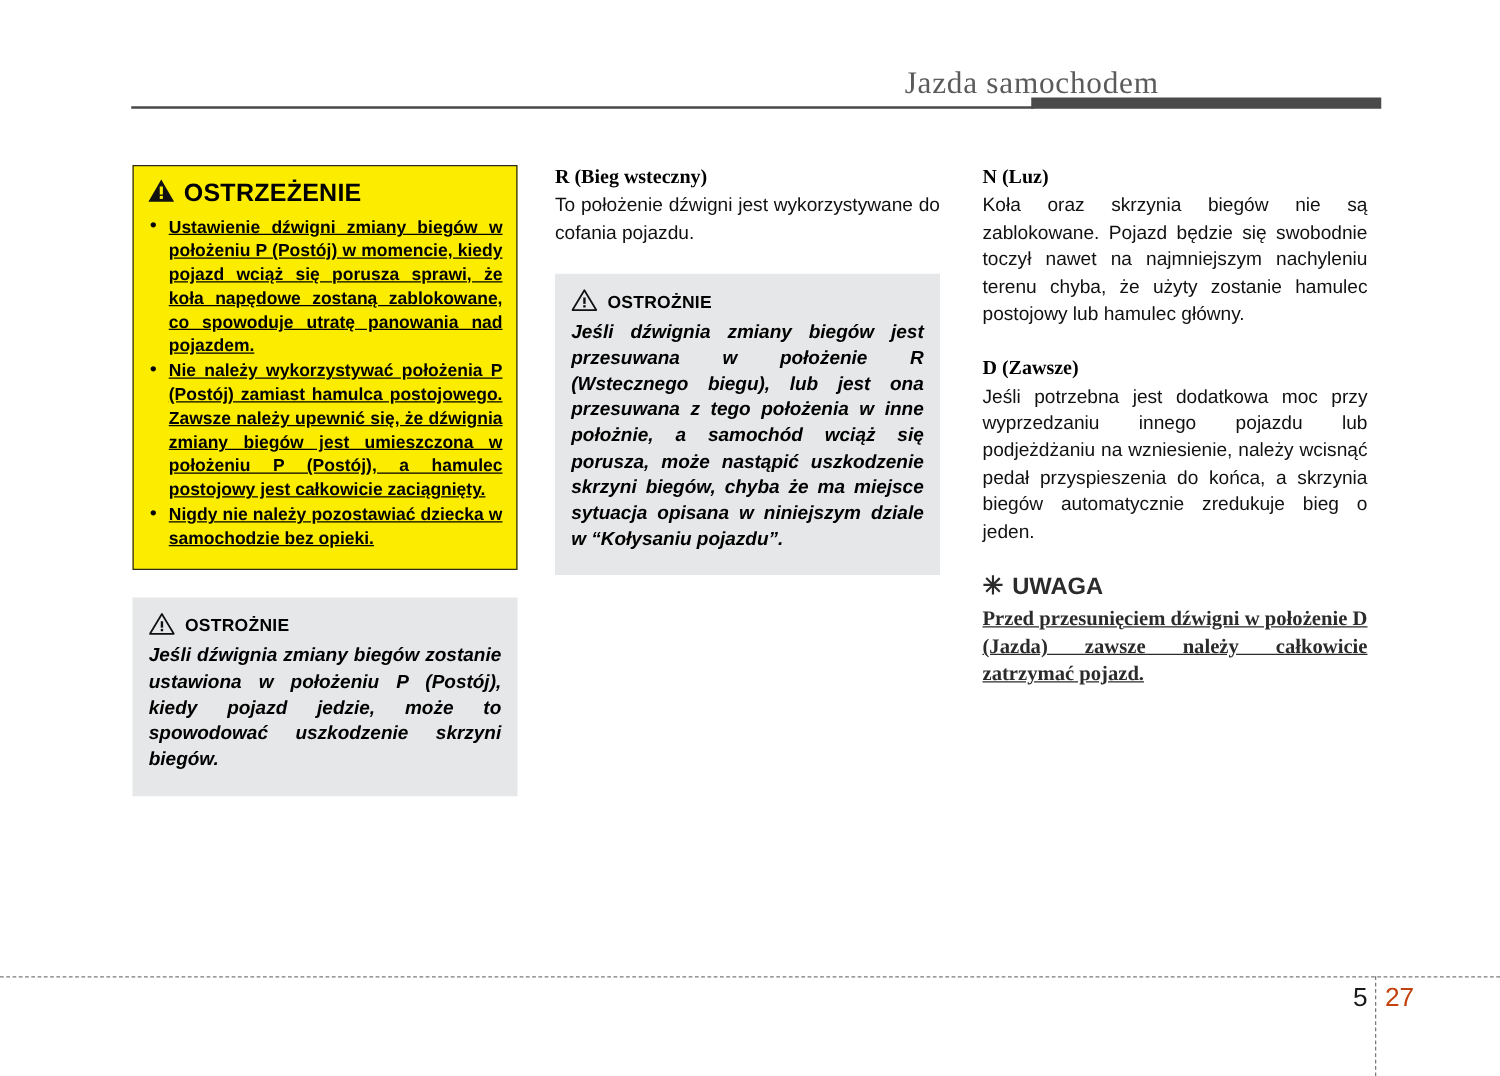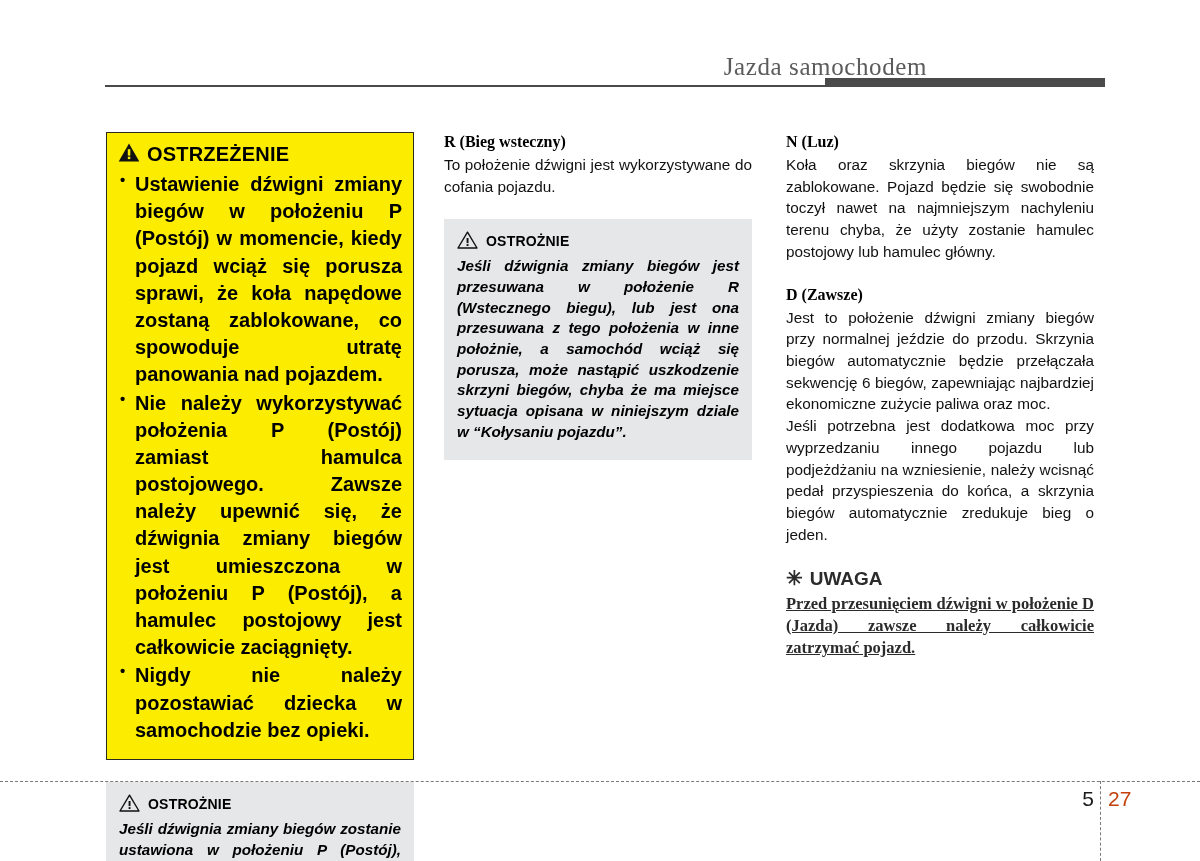--- a/index.html
+++ b/index.html
@@ -102,24 +102,25 @@
   }
   .warn-list {
     list-style: none;
     margin: 0;
     padding: 0;
   }
   .warn-list li {
     position: relative;
     padding-left: 17px;
     font-weight: bold;
-    font-size: 20px;
+    font-size: 14px;
     line-height: 1.36;
     text-align: justify;
     margin-bottom: 1px;
+    text-decoration: underline;
   }
   .warn-list li::before {
     content: "\2022";
     position: absolute;
     left: 2px;
     top: -1px;
     font-size: 15px;
   }
 
   
@@ -283,21 +284,20 @@
 
 <div class="col col-right">
 
   <div class="block">
     <h2 class="heading">N (Luz)</h2>
     <p class="para">Koła oraz skrzynia biegów nie są zablokowane. Pojazd będzie się swobodnie toczył nawet na najmniejszym nachyleniu terenu chyba, że użyty zostanie hamulec postojowy lub hamulec główny.</p>
   </div>
 
   <div class="block">
     <h2 class="heading">D (Zawsze)</h2>
-    <p class="para">Jest to położenie dźwigni zmiany biegów przy normalnej jeździe do przodu. Skrzynia biegów automatycznie będzie przełączała sekwencję 6 biegów, zapewniając najbardziej ekonomiczne zużycie paliwa oraz moc.</p>
     <p class="para">Jeśli potrzebna jest dodatkowa moc przy wyprzedzaniu innego pojazdu lub podjeżdżaniu na wzniesienie, należy wcisnąć pedał przyspieszenia do końca, a skrzynia biegów automatycznie zredukuje bieg o jeden.</p>
   </div>
 
   <div class="block">
     <div class="note-title">
       <span class="note-asterisk">✳</span>
       <span>UWAGA</span>
     </div>
     <p class="note-body">Przed przesunięciem dźwigni w położenie D (Jazda) zawsze należy całkowicie zatrzymać pojazd.</p>
   </div>

